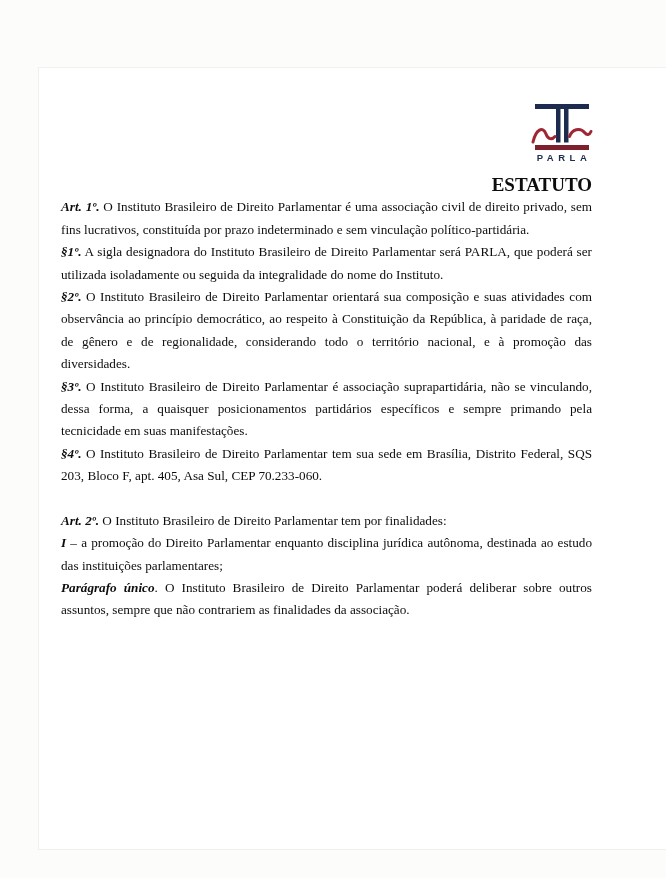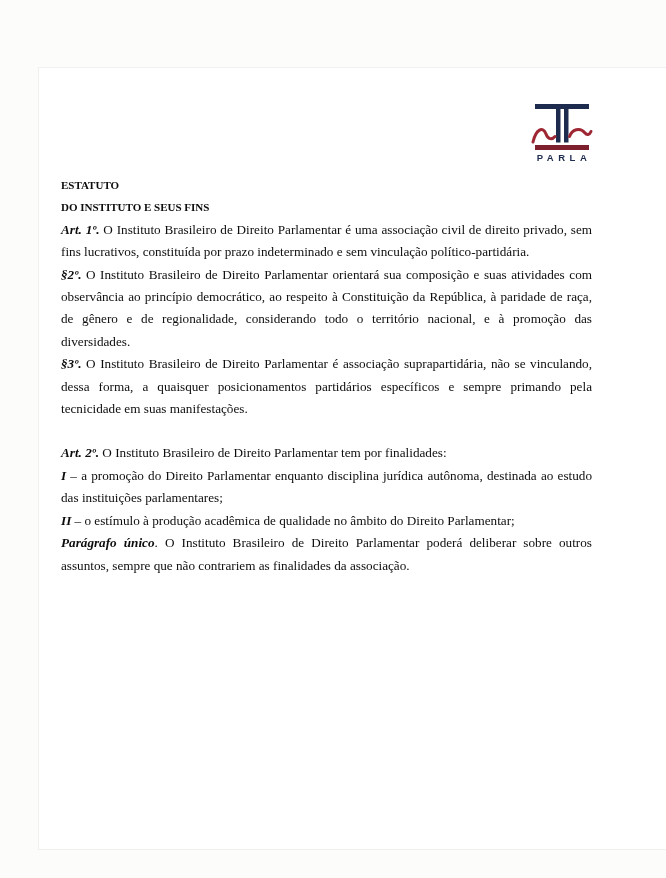--- a/index.html
+++ b/index.html
@@ -49,24 +49,24 @@
     position: absolute;
     left: 61px;
     top: 134px;
     width: 531px;
     color: #0d0d0d;
     font-size: 13.2px;
     line-height: 22.4px;
   }
   .heading {
     margin: 0;
-    font-size: 11px;
+    font-size: 19px;
     line-height: 22.4px;
     font-weight: bold;
-    text-align: left;
+    text-align: right;
   }
   .block-gap { margin-bottom: 20px; }
   .body-start { margin-top: 20px; }
   .content p {
     margin: 0;
     text-align: justify;
   }
   p.gap-before { margin-top: 22px; }
   .content strong { font-weight: bold; font-style: italic; }
 </style>
@@ -87,23 +87,23 @@
       <path d="M2 40 C5 27, 12 24, 15 32 C17 37.5, 21 38, 24 34.5" fill="none" stroke="#9e2733" stroke-width="3" stroke-linecap="round"></path>
       <path d="M38.5 34.5 C41 27.5, 49 25, 53.5 30.5 C56 33.5, 58.5 33, 60 29.5" fill="none" stroke="#9e2733" stroke-width="3" stroke-linecap="round"></path>
 
       <rect x="4" y="43" width="54" height="5" fill="#7e1f2d"></rect>
     </svg>
     <div class="wordmark">PARLA</div>
   </div>
 
   <div class="content">
     <h1 class="heading">ESTATUTO</h1>
-    <h4 class="heading">DO INSTITUTO E SEUS FINS</h4>
 
     <p class="body-start"><strong>Art. 1º.</strong><span> O Instituto Brasileiro de Direito Parlamentar é uma associação civil de direito privado, sem fins lucrativos, constituída por prazo indeterminado e sem vinculação político-partidária.</span></p>
+    <p><strong>§1º.</strong><span> A sigla designadora do Instituto Brasileiro de Direito Parlamentar será PARLA, que poderá ser utilizada isoladamente ou seguida da integralidade do nome do Instituto.</span></p>
     <p><strong>§2º.</strong><span> O Instituto Brasileiro de Direito Parlamentar orientará sua composição e suas atividades com observância ao princípio democrático, ao respeito à Constituição da República, à paridade de raça, de gênero e de regionalidade, considerando todo o território nacional, e à promoção das diversidades.</span></p>
     <p><strong>§3º.</strong><span> O Instituto Brasileiro de Direito Parlamentar é associação suprapartidária, não se vinculando, dessa forma, a quaisquer posicionamentos partidários específicos e sempre primando pela tecnicidade em suas manifestações.</span></p>
+    <p><strong>§4º.</strong><span> O Instituto Brasileiro de Direito Parlamentar tem sua sede em Brasília, Distrito Federal, SQS 203, Bloco F, apt. 405, Asa Sul, CEP 70.233-060.</span></p>
     <p class="gap-before"><strong>Art. 2º.</strong><span> O Instituto Brasileiro de Direito Parlamentar tem por finalidades:</span></p>
     <p><strong>I</strong><span> – a promoção do Direito Parlamentar enquanto disciplina jurídica autônoma, destinada ao estudo das instituições parlamentares;</span></p>
-    <p><strong>II</strong><span> – o estímulo à produção acadêmica de qualidade no âmbito do Direito Parlamentar;</span></p>
     <p><strong>Parágrafo único</strong><span>. O Instituto Brasileiro de Direito Parlamentar poderá deliberar sobre outros assuntos, sempre que não contrariem as finalidades da associação.</span></p>
   </div>
 </div>
 
 </body></html>

